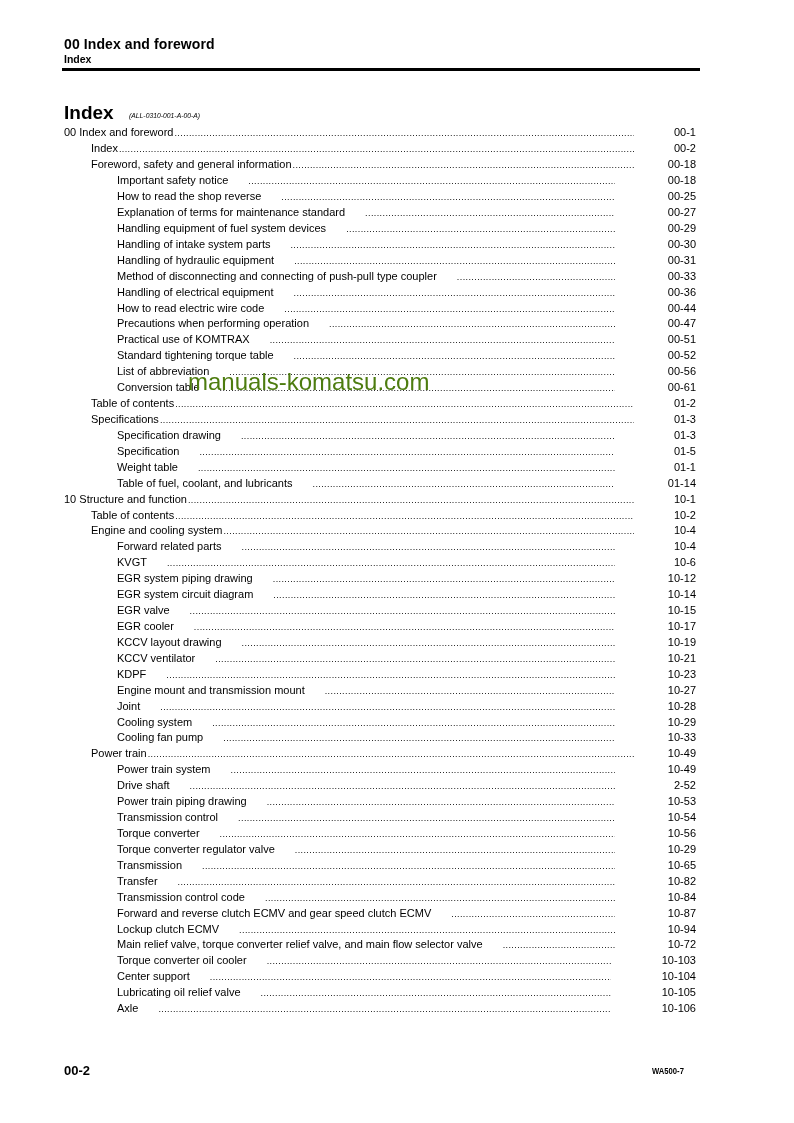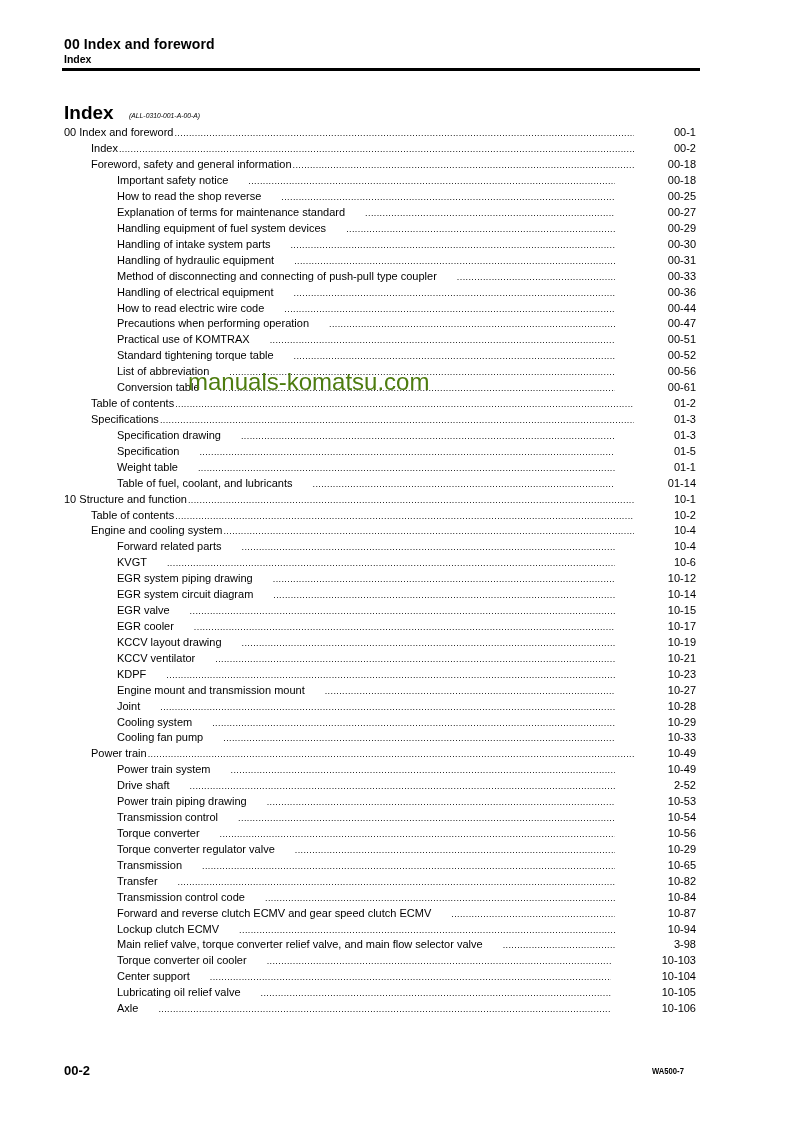--- a/index.html
+++ b/index.html
@@ -286,21 +286,21 @@
       <span class="pg">10-87</span>
     </div>
     <div class="row l2">
       <span class="lbl">Lockup clutch ECMV</span>
       <span class="dots"></span>
       <span class="pg">10-94</span>
     </div>
     <div class="row l2">
       <span class="lbl">Main relief valve, torque converter relief valve, and main flow selector valve</span>
       <span class="dots"></span>
-      <span class="pg">3-98</span>
+      <span class="pg">10-72</span>
     </div>
     <div class="row l2">
       <span class="lbl">Torque converter oil cooler</span>
       <span class="dots"></span>
       <span class="pg">10-103</span>
     </div>
     <div class="row l2">
       <span class="lbl">Center support</span>
       <span class="dots"></span>
       <span class="pg">10-104</span>

